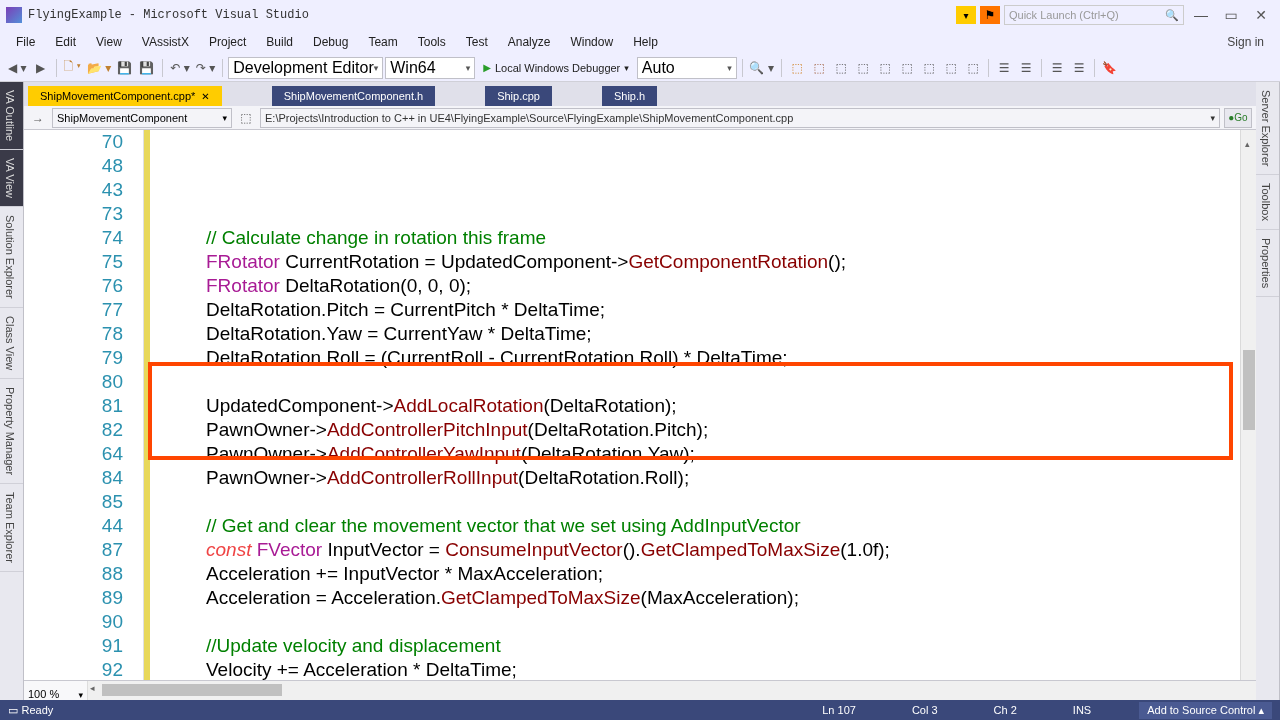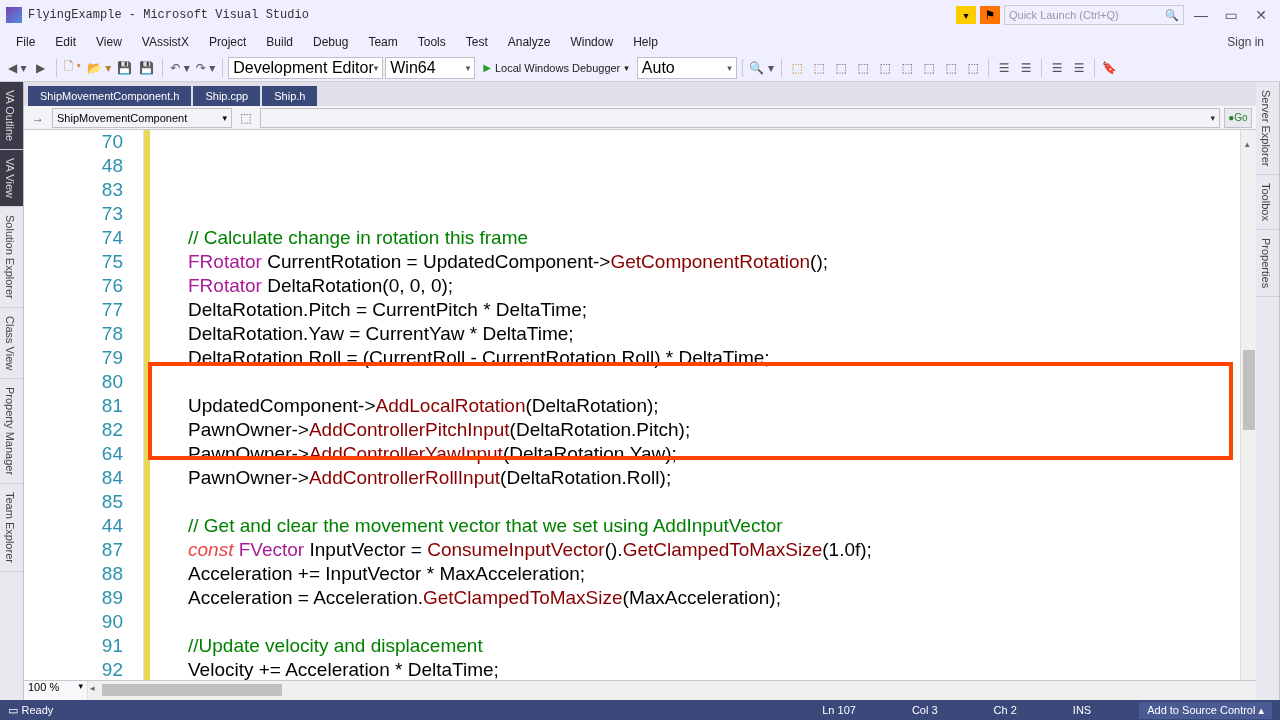--- a/index.html
+++ b/index.html
@@ -24,43 +24,43 @@
 .run-btn .play { color: #2a9d2a; font-size: 10px; }
 .main { display: flex; height: calc(720px - 30px - 24px - 28px - 20px); }
 .side-tabs { width: 24px; background: #e8e8ef; display: flex; flex-direction: column; border-right: 1px solid #c0c0c8; }
 .side-tab { writing-mode: vertical-lr; font-size: 11px; padding: 8px 4px; color: #444; text-align: center; border-bottom: 1px solid #d0d0d8; }
 .side-tab.dark { background: #3a3a48; color: #ddd; }
 .side-tabs.right .side-tab { writing-mode: vertical-lr; }
 .editor-area { flex: 1; display: flex; flex-direction: column; background: #fff; position: relative; }
 .doc-tabs { height: 24px; display: flex; align-items: flex-end; background: #e0e0ea; padding: 0 4px; }
 .doc-tab { padding: 4px 12px; font-size: 11px; margin-right: 2px; }
 .doc-tab.active { background: #ffcc00; color: #000; }
-.doc-tab.inactive { background: #3a487a; color: #fff; }
+.doc-tab.inactive { background: #3a487a; color: #fff; margin-left: 48px; }
 .doc-tab .x { margin-left: 6px; font-size: 10px; }
 .nav-bar { height: 24px; display: flex; align-items: center; border-bottom: 1px solid #c8c8d0; padding: 0 4px; gap: 4px; background: #f4f4f8; }
 .nav-combo { flex: 0 0 auto; width: 180px; height: 20px; border: 1px solid #c0c0c8; font-size: 11px; padding: 0 4px; display: flex; align-items: center; }
 .nav-path { flex: 1; height: 20px; border: 1px solid #c0c0c8; font-size: 11px; padding: 0 4px; display: flex; align-items: center; color: #333; }
 .go-btn { width: 28px; height: 20px; display: flex; align-items: center; justify-content: center; background: #e8e8ef; border: 1px solid #c0c0c8; color: #2a7d2a; font-size: 10px; }
 .code-area { flex: 1; display: flex; overflow: hidden; position: relative; font-family: Consolas, monospace; font-size: 19px; line-height: 24px; }
 .gutter { width: 120px; background: #fff; border-right: 1px solid #e0e0e0; text-align: right; padding-right: 8px; color: #2b91af; }
 .gutter .ln { padding-right: 12px; height: 24px; }
 .change-bar { width: 6px; background: #fff; }
 .change-bar .c { height: 24px; }
 .change-bar .mod { background: #e8d85a; }
 .code { flex: 1; background: #fff; position: relative; white-space: pre; color: #000; }
-.code .line { height: 24px; padding-left: 38px; }
+.code .line { height: 24px; padding-left: 56px; }
 .c-comment { color: #008000; }
 .c-type { color: #a81b95; }
 .c-method { color: #880000; }
 .c-keyword { color: #ef4444; font-style: italic; }
 .highlight-box { position: absolute; border: 4px solid #ff4500; z-index: 50; pointer-events: none; }
 .scroll-v { width: 16px; background: #f0f0f0; border-left: 1px solid #dadada; position: relative; }
 .scroll-v .thumb { width: 12px; height: 80px; background: #c0c0c0; position: absolute; top: 220px; left: 2px; }
 .zoom-row { height: 20px; display: flex; align-items: center; border-top: 1px solid #c8c8d0; background: #f8f8fa; }
-.zoom-combo { width: 64px; font-size: 11px; padding: 0 4px; border-right: 1px solid #ddd; height: 100%; display: flex; align-items: flex-start; }
+.zoom-combo { width: 64px; font-size: 11px; padding: 0 4px; border-right: 1px solid #ddd; height: 100%; display: flex; align-items: flex-end; }
 .hscroll { flex: 1; height: 100%; background: #f0f0f0; position: relative; }
 .hscroll .thumb { position: absolute; left: 14px; top: 3px; height: 12px; width: 180px; background: #c0c0c0; }
 .status-bar { height: 20px; background: #3a487a; color: #fff; display: flex; align-items: center; font-size: 11px; padding: 0 8px; gap: 40px; }
 .status-bar .sp { margin-left: auto; }
 .status-bar .item { padding: 0 8px; }
 .src-ctrl { background: #4a5a92; padding: 2px 8px; }
 </style>
 </head>
 <body>
 
@@ -131,41 +131,43 @@
   <div class="side-tabs" id="left-tabs">
       <div class="side-tab dark">VA Outline</div>
       <div class="side-tab dark">VA View</div>
       <div class="side-tab">Solution Explorer</div>
       <div class="side-tab">Class View</div>
       <div class="side-tab">Property Manager</div>
       <div class="side-tab">Team Explorer</div>
     </div>
   <div class="editor-area">
     <div class="doc-tabs" id="doc-tabs">
+        <div class="doc-tab active">ShipMovementComponent.cpp*<span class="x">✕</span></div>
         <div class="doc-tab inactive">ShipMovementComponent.h</div>
         <div class="doc-tab inactive">Ship.cpp</div>
         <div class="doc-tab inactive">Ship.h</div>
       </div>
     <div class="nav-bar">
       <div class="tb-btn">→</div>
       <div class="nav-combo">
           <span>ShipMovementComponent</span>
           <span style="margin-left:auto;font-size:9px">▾</span>
         </div>
       <div class="tb-btn">⬚</div>
       <div class="nav-path">
+          <span>E:\Projects\Introduction to C++ in UE4\FlyingExample\Source\FlyingExample\ShipMovementComponent.cpp</span>
           <span style="margin-left:auto;font-size:9px">▾</span>
         </div>
       <div class="go-btn">● <span>Go</span></div>
     </div>
     <div class="code-area">
       <div class="gutter" id="gutter">
           <div class="ln">70</div>
           <div class="ln">48</div>
-          <div class="ln">83</div>
+          <div class="ln">43</div>
           <div class="ln">73</div>
           <div class="ln">74</div>
           <div class="ln">75</div>
           <div class="ln">76</div>
           <div class="ln">77</div>
           <div class="ln">78</div>
           <div class="ln">79</div>
           <div class="ln">80</div>
           <div class="ln">81</div>
           <div class="ln">82</div>

